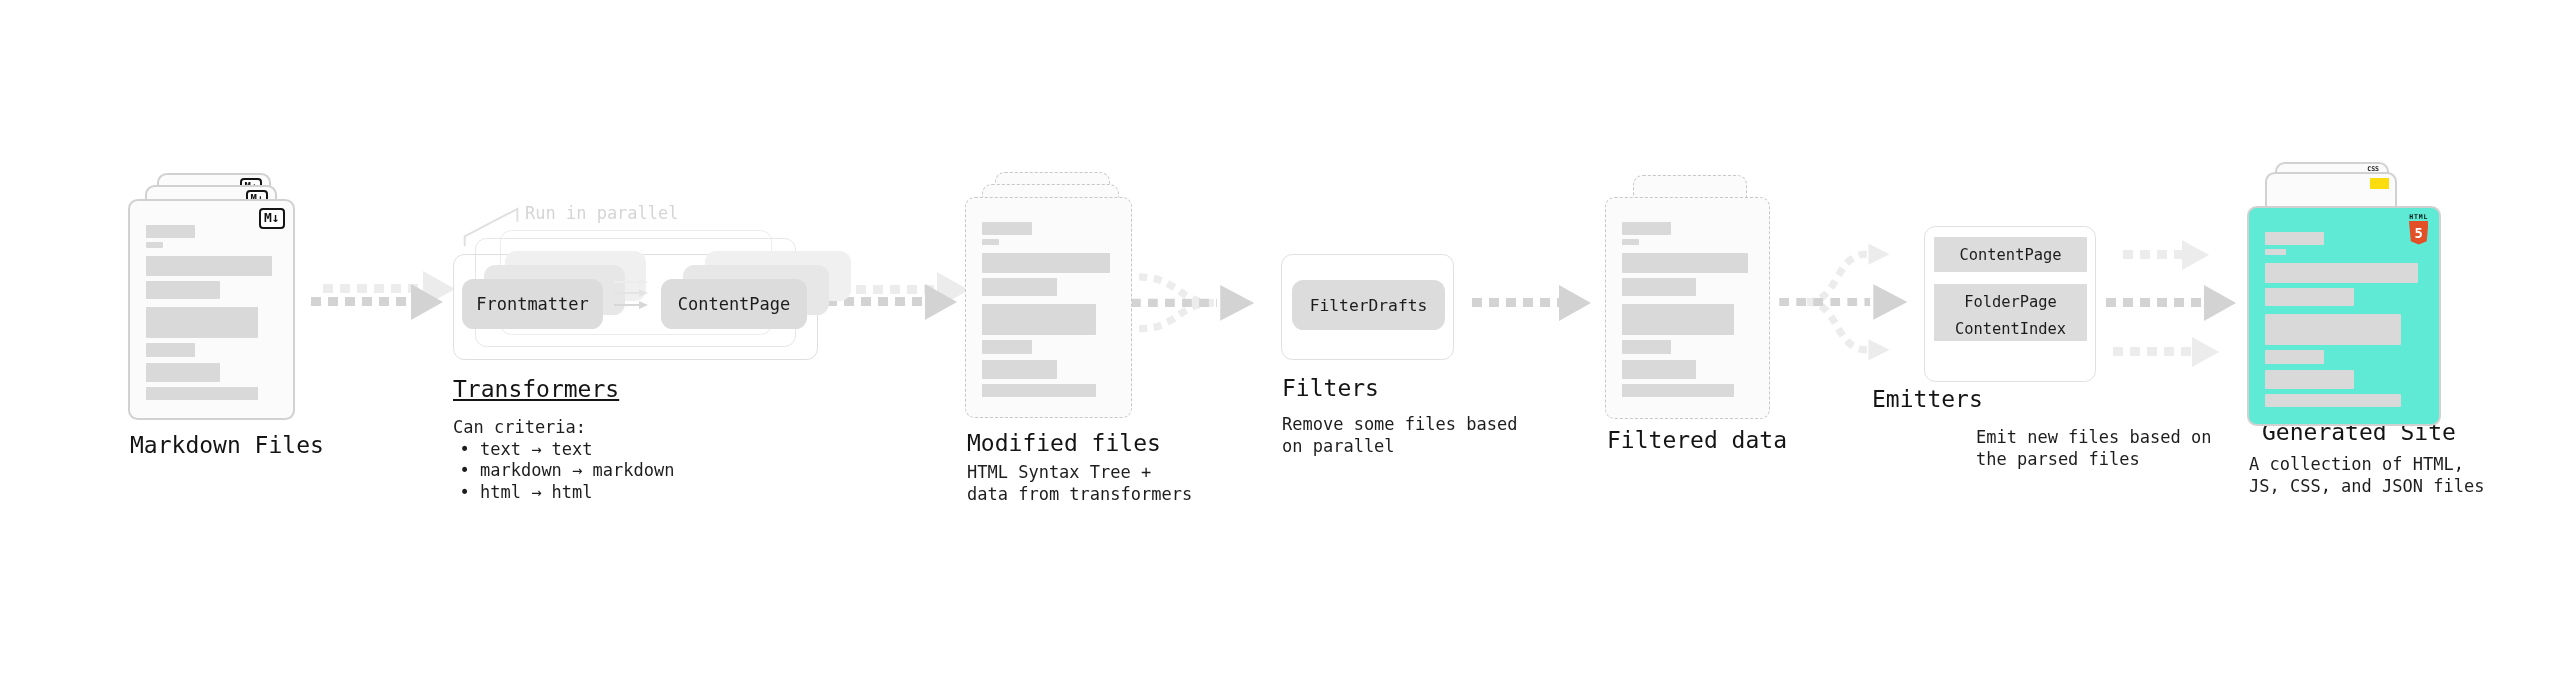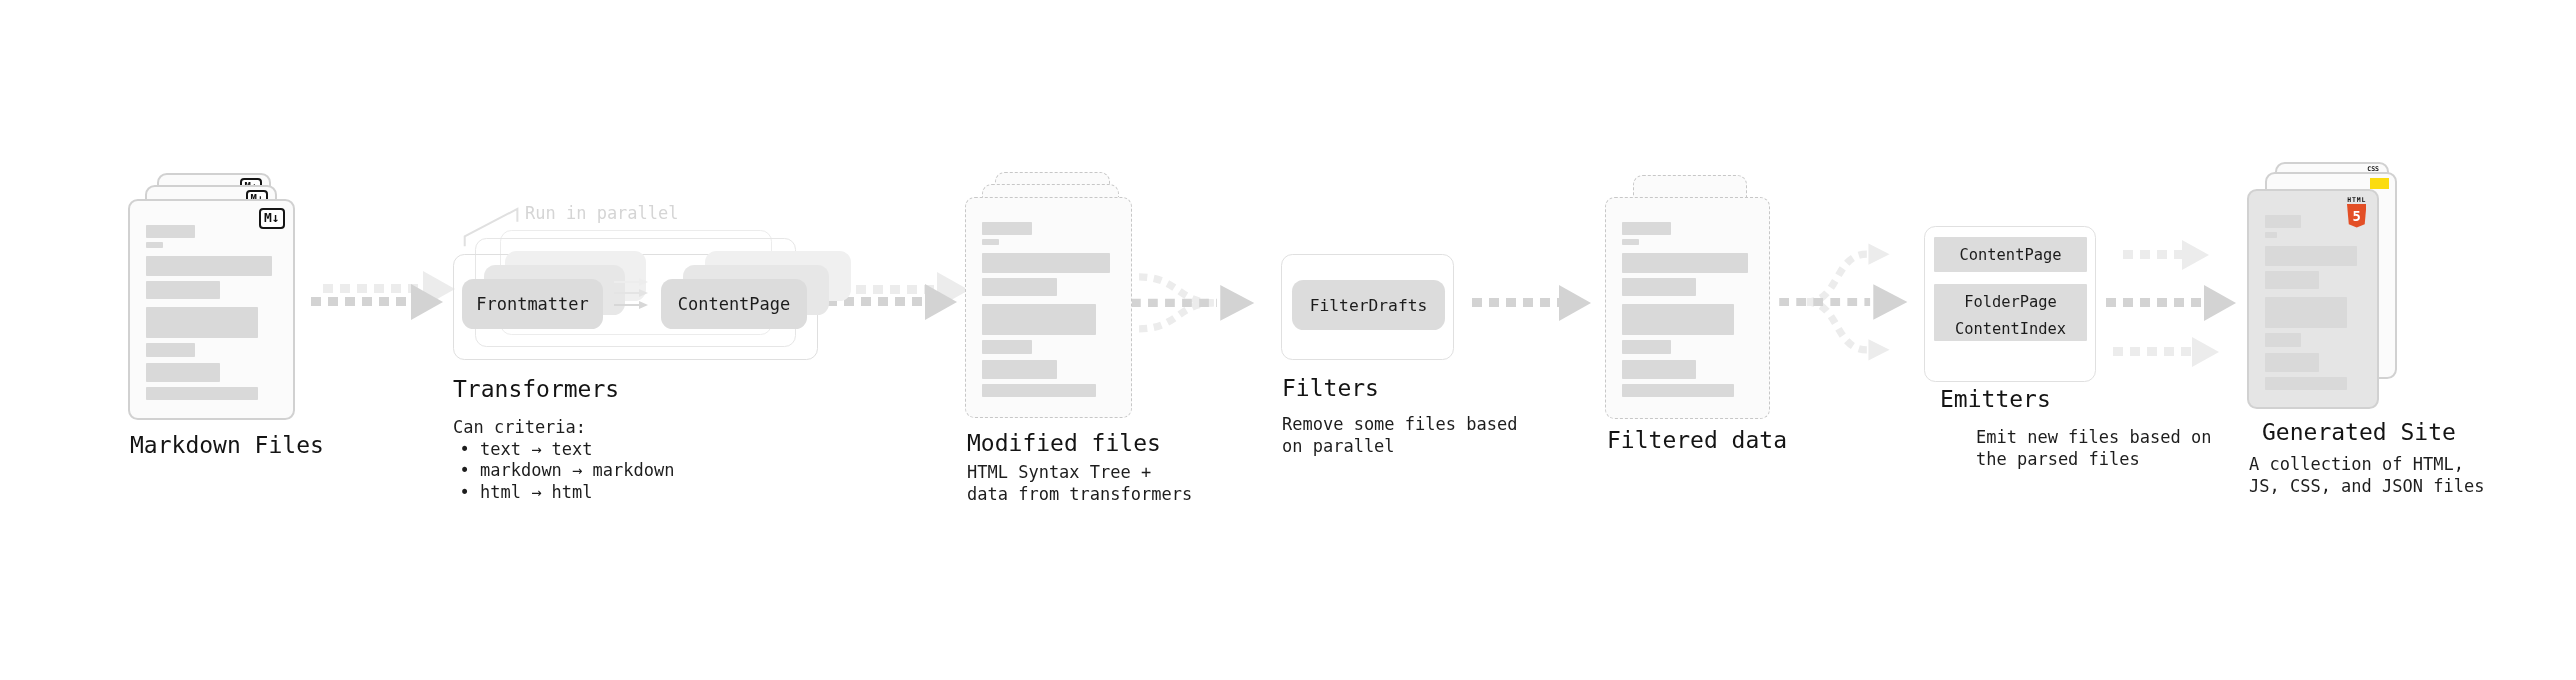--- a/index.html
+++ b/index.html
@@ -136,21 +136,21 @@
       </div>
     <div class="mini-arrow" style="left:614px;top:287px;width:34px;color:#e4e4e4;z-index:6;">
         <span class="shaft"></span>
         <span class="mini-head"></span>
       </div>
     <div class="mini-arrow" style="left:614px;top:299px;width:34px;color:#d7d7d7;z-index:6;">
         <span class="shaft"></span>
         <span class="mini-head"></span>
       </div>
 
-    <div class="stage-label" style="left:453px;top:376px;">Transformers</div>
+    <div class="stage-label" style="left:453px;top:376px;text-decoration:underline;">Transformers</div>
     <div class="bullets" style="left:453px;top:417px;">
       <div>Can criteria:</div>
       <div style="padding-left:6.5px;">• text → text</div>
       <div style="padding-left:6.5px;">• markdown → markdown</div>
       <div style="padding-left:6.5px;">• html → html</div>
     </div>
   </div>
 
   <div class="dash-arrow faint" style="left:839px;top:271px;width:130px;">
       <div class="line"></div>
@@ -229,21 +229,21 @@
     <polygon points="114,126 114,152 140,139" fill="#ececec"></polygon>
     <line x1="4" y1="80" x2="116" y2="80" stroke="#d3d3d3" stroke-width="10" stroke-dasharray="12 9"></line>
     <polygon points="120,58 120,102 162,80" fill="#d3d3d3"></polygon>
   </svg>
 
   <div>
     <div class="panel" style="left:1924px;top:226px;width:172px;height:156px;"></div>
     <div class="chip emit" style="left:1934px;top:237px;width:153px;height:35px;">ContentPage</div>
     <div class="chip emit" style="left:1934px;top:284px;width:153px;height:35px;">FolderPage</div>
     <div class="chip emit" style="left:1934px;top:316px;width:153px;height:25px;">ContentIndex</div>
-    <div class="stage-label" style="left:1940px;top:386px;">Emitters</div>
+    <div class="stage-label" style="left:1872px;top:386px;">Emitters</div>
     <div class="stage-desc" style="left:1976px;top:426px;">
       <div>Emit new files based on</div>
       <div>the parsed files</div>
     </div>
   </div>
 
   <div class="dash-arrow faint" style="left:2123px;top:236px;width:86px;">
       <div class="line"></div>
       <div class="head" style="border-top-width:15.4px;border-bottom-width:15.4px;border-left-width:27px;"></div>
     </div>
@@ -259,21 +259,21 @@
   <div>
     <div class="file-card" style="left:2275px;top:162px;width:114px;height:203px;z-index:1;">
       <div class="css-icon">
         <span class="css-word">CSS</span>
         <div class="css-bar"></div>
       </div>
     </div>
     <div class="file-card" style="left:2265px;top:172px;width:132px;height:207px;z-index:2;">
       <div class="js-icon"></div>
     </div>
-    <div class="file-card" style="left:2247px;top:189px;width:132px;height:220px;z-index:3;background:#e5e5e5;">
+    <div class="file-card" style="left:2247px;top:206px;width:194px;height:220px;z-index:3;background:#5eead4;">
       <div class="html5-icon">
         <div class="html5-word">HTML</div>
         <svg width="19.5" height="23.6" viewBox="0 0 24 29">
           <polygon points="0,0 24,0 21.8,25 12,29 2.2,25" fill="#e34f26"></polygon>
           <text x="12" y="21" text-anchor="middle" font-size="17" font-weight="bold" fill="#ffffff" font-family="DejaVu Sans Mono, monospace">5</text>
         </svg>
       </div>
       <div class="bars">
         <div class="bar b1"></div>
           <div class="bar b2"></div>

